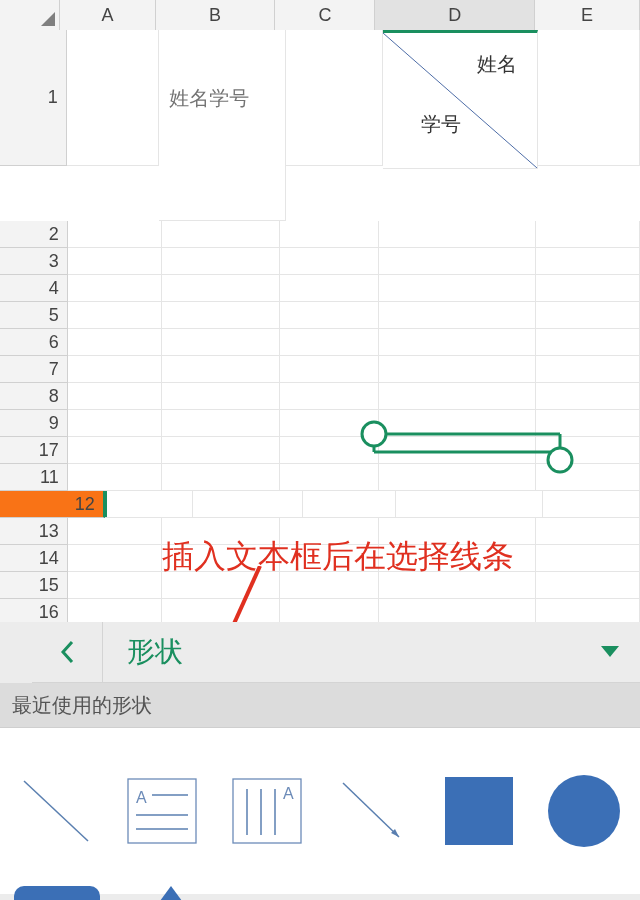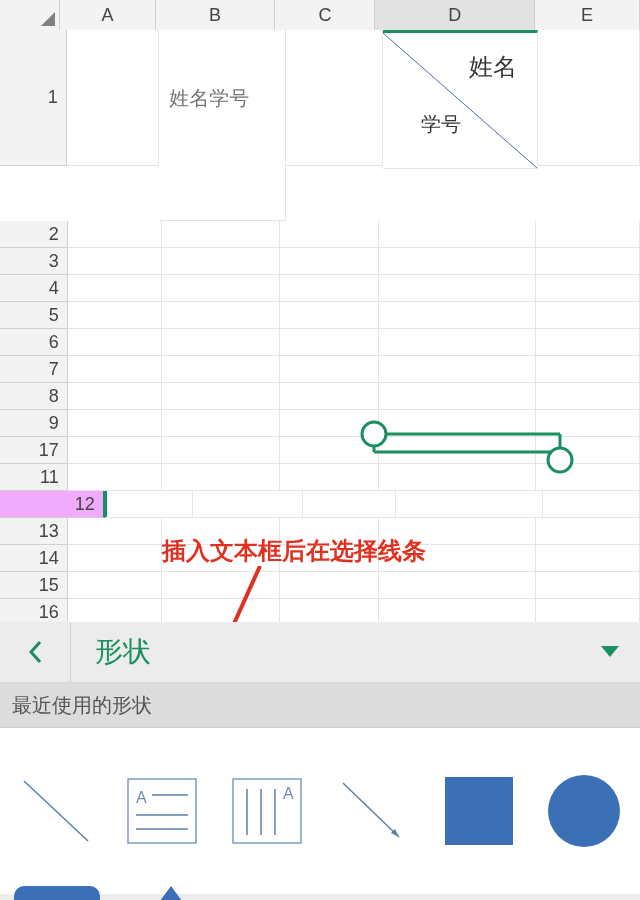--- a/index.html
+++ b/index.html
@@ -15,45 +15,45 @@
   .colh.active { background:#e2e2e2; border-bottom:2px solid #1a8f5f; }
   .colA{width:95px;} .colB{width:120px;} .colC{width:100px;} .colD{width:160px;} .colE{width:105px;}
 
   
   .rows { position:absolute; top:30px; left:0; right:0; bottom:0; }
   .row  { display:flex; }
   .rowh { width:60px; background:#f3f3f3; border-right:1px solid #d0d0d0; border-bottom:1px solid #d0d0d0; display:flex; align-items:center; justify-content:flex-end; padding-right:8px; font-size:18px; color:#444; }
   .cell { border-right:1px solid #e5e5e5; border-bottom:1px solid #e5e5e5; background:#fff; }
   .row1 .rowh, .row1 .cell { height:135px; }
   .rown .rowh, .rown .cell { height:26px; }
-  .rowh.active{ background:#f0abfc; border-right:2px solid #1a8f5f;padding-left:40px; }
+  .rowh.active{ background:#f97316; border-right:2px solid #1a8f5f;padding-left:40px; }
 
   
   .b1-text{ font-size:20px; color:#737373; padding-left:10px; padding-top:55px; }
 
   
   .d1 { position:relative; border-top:3px solid #1a8f5f; }
   .d1 svg{ position:absolute; top:0; left:0; width:100%; height:100%; }
-  .d1 .tt{ position:absolute; top:18px; right:20px; font-size:24px; }
+  .d1 .tt{ position:absolute; top:18px; right:20px; font-size:20px; }
   .d1 .bb{ position:absolute; bottom:30px; left:14px; font-size:20px;margin-left:24px; }
 
   
   .rowh.r12::after{ content:""; position:absolute; right:-4px; top:0; bottom:0; width:3px; background:#1a8f5f; }
 
   
   .shape-line{ position:absolute; left:360px; top:420px; width:215px; height:40px; pointer-events:none;}
   .shape-line svg{width:100%;height:100%; overflow:visible;}
 
   
-  .anno-text{ position:absolute; left:162px; top:535px; font-size:24px; color:#e03020; font-weight:700;}
+  .anno-text{ position:absolute; left:162px; top:535px; font-size:32px; color:#e03020; font-weight:400;}
   .anno-arrow{ position:absolute; left:160px; top:566px; width:120px; height:200px; }
 
   
   .panel{ position:absolute; left:0; top:622px; right:0; height:278px; background:#ececec; }
-  .panel-head{ height:60px; display:flex; align-items:center; border-bottom:1px solid #d4d4d4; }
+  .panel-head{ height:60px; display:flex; align-items:center; border-bottom:1px solid #d4d4d4;margin-left:32px; }
   .back-chevron{ width:70px; display:flex; align-items:center; justify-content:center; height:60px; border-right:1px solid #d4d4d4; }
   .back-chevron svg{ width:14px; height:24px; }
   .panel-title{ flex:1; padding-left:24px; font-size:28px; color:#1a8f5f; }
   .panel-drop{ width:60px; display:flex; align-items:center; justify-content:center;}
   .panel-drop svg{width:18px;height:12px;}
   .panel-sub{ height:44px; background:#dcdcdc; display:flex; align-items:center; padding-left:12px; font-size:20px; color:#555; border-bottom:1px solid #cfcfcf;}
 
   .shape-row{ padding:18px 14px; display:flex; gap:22px; align-items:center; background:#fff; height:130px;}
   .shape-item{ width:86px; height:86px; display:flex; align-items:center; justify-content:center; }
   .shape-item svg{ width:80px; height:80px; overflow:visible;}

